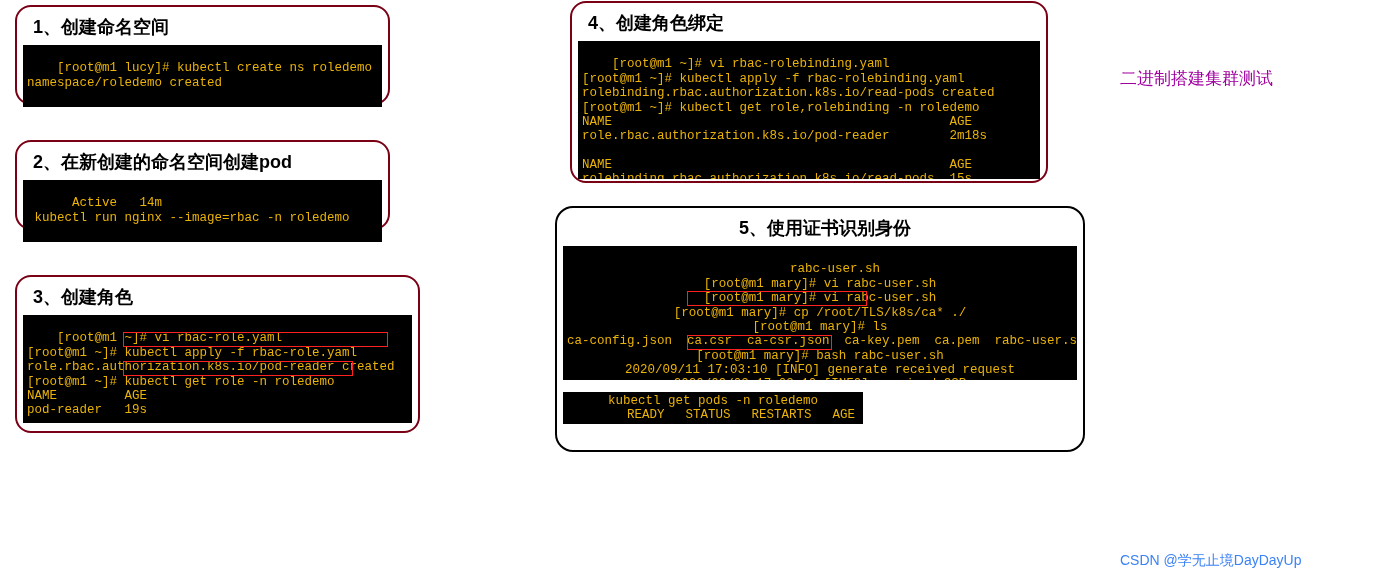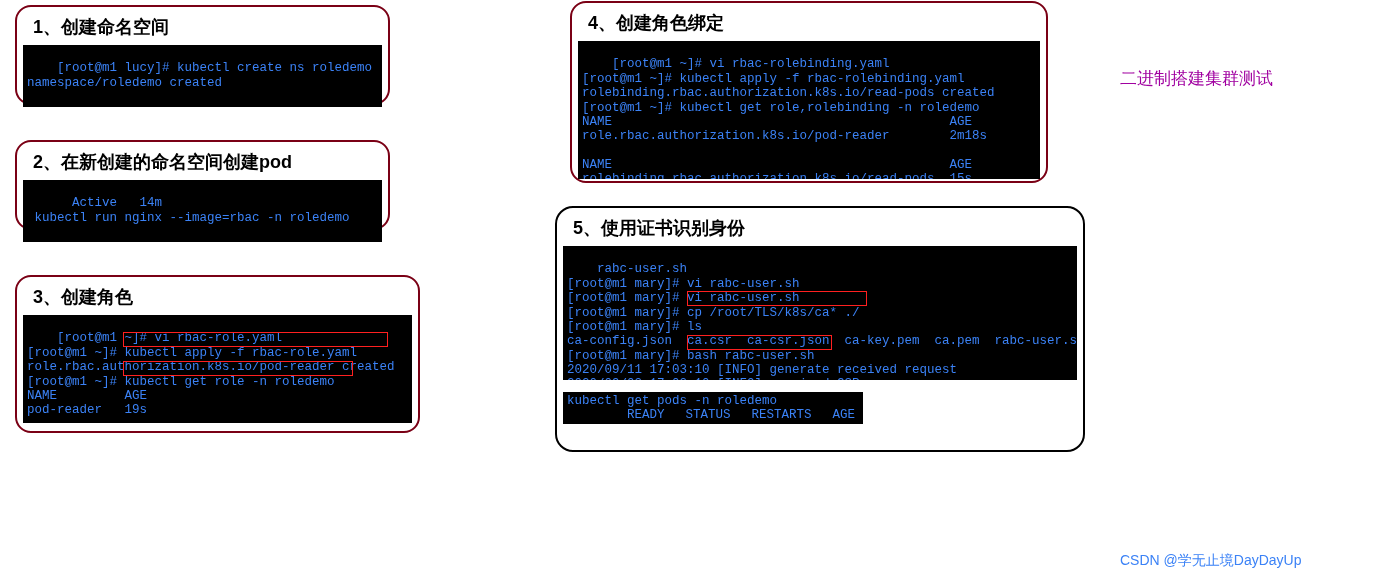--- a/index.html
+++ b/index.html
@@ -22,21 +22,21 @@
   }
   .title {
     font-size: 18px;
     font-weight: bold;
     color: #000;
     margin-left: 10px;
     margin-bottom: 6px;
   }
   .term {
     background: #000;
-    color: #3b82f6;
+    color: #eab308;
     font-family: "Courier New", monospace;
     font-size: 12.5px;
     line-height: 1.15;
     white-space: pre;
     padding: 2px 4px;
     margin-top: 2px;
     overflow: hidden;
     position: relative;
   }
   .hl { position: absolute; border: 1.5px solid #ff2020; pointer-events: none; }
@@ -86,21 +86,21 @@
 <span>rolebinding.rbac.authorization.k8s.io/read-pods created</span>
 <span>[root@m1 ~]# kubectl get role,rolebinding -n roledemo</span>
 <span>NAME                                             AGE</span>
 <span>role.rbac.authorization.k8s.io/pod-reader        2m18s</span>
 <span></span>
 <span>NAME                                             AGE</span>
 <span>rolebinding.rbac.authorization.k8s.io/read-pods  15s</span>
   </div>
 </div>
 
-<div class="box5" style="left:555px; top:206px; width:530px; height:246px;">
+<div class="box5" style="left:555px; top:206px; width:530px; height:246px;text-align:center;">
   <div class="title">5、使用证书识别身份</div>
   <div class="term" style="height:134px;">
     <span>rabc-user.sh</span>
 <span>[root@m1 mary]# vi rabc-user.sh</span>
 <span>[root@m1 mary]# vi rabc-user.sh</span>
 <span>[root@m1 mary]# cp /root/TLS/k8s/ca* ./</span>
 <span>[root@m1 mary]# ls</span>
 <span>ca-config.json  ca.csr  ca-csr.json  ca-key.pem  ca.pem  rabc-user.sh</span>
 <span>[root@m1 mary]# bash rabc-user.sh</span>
 <span>2020/09/11 17:03:10 [INFO] generate received request</span>

